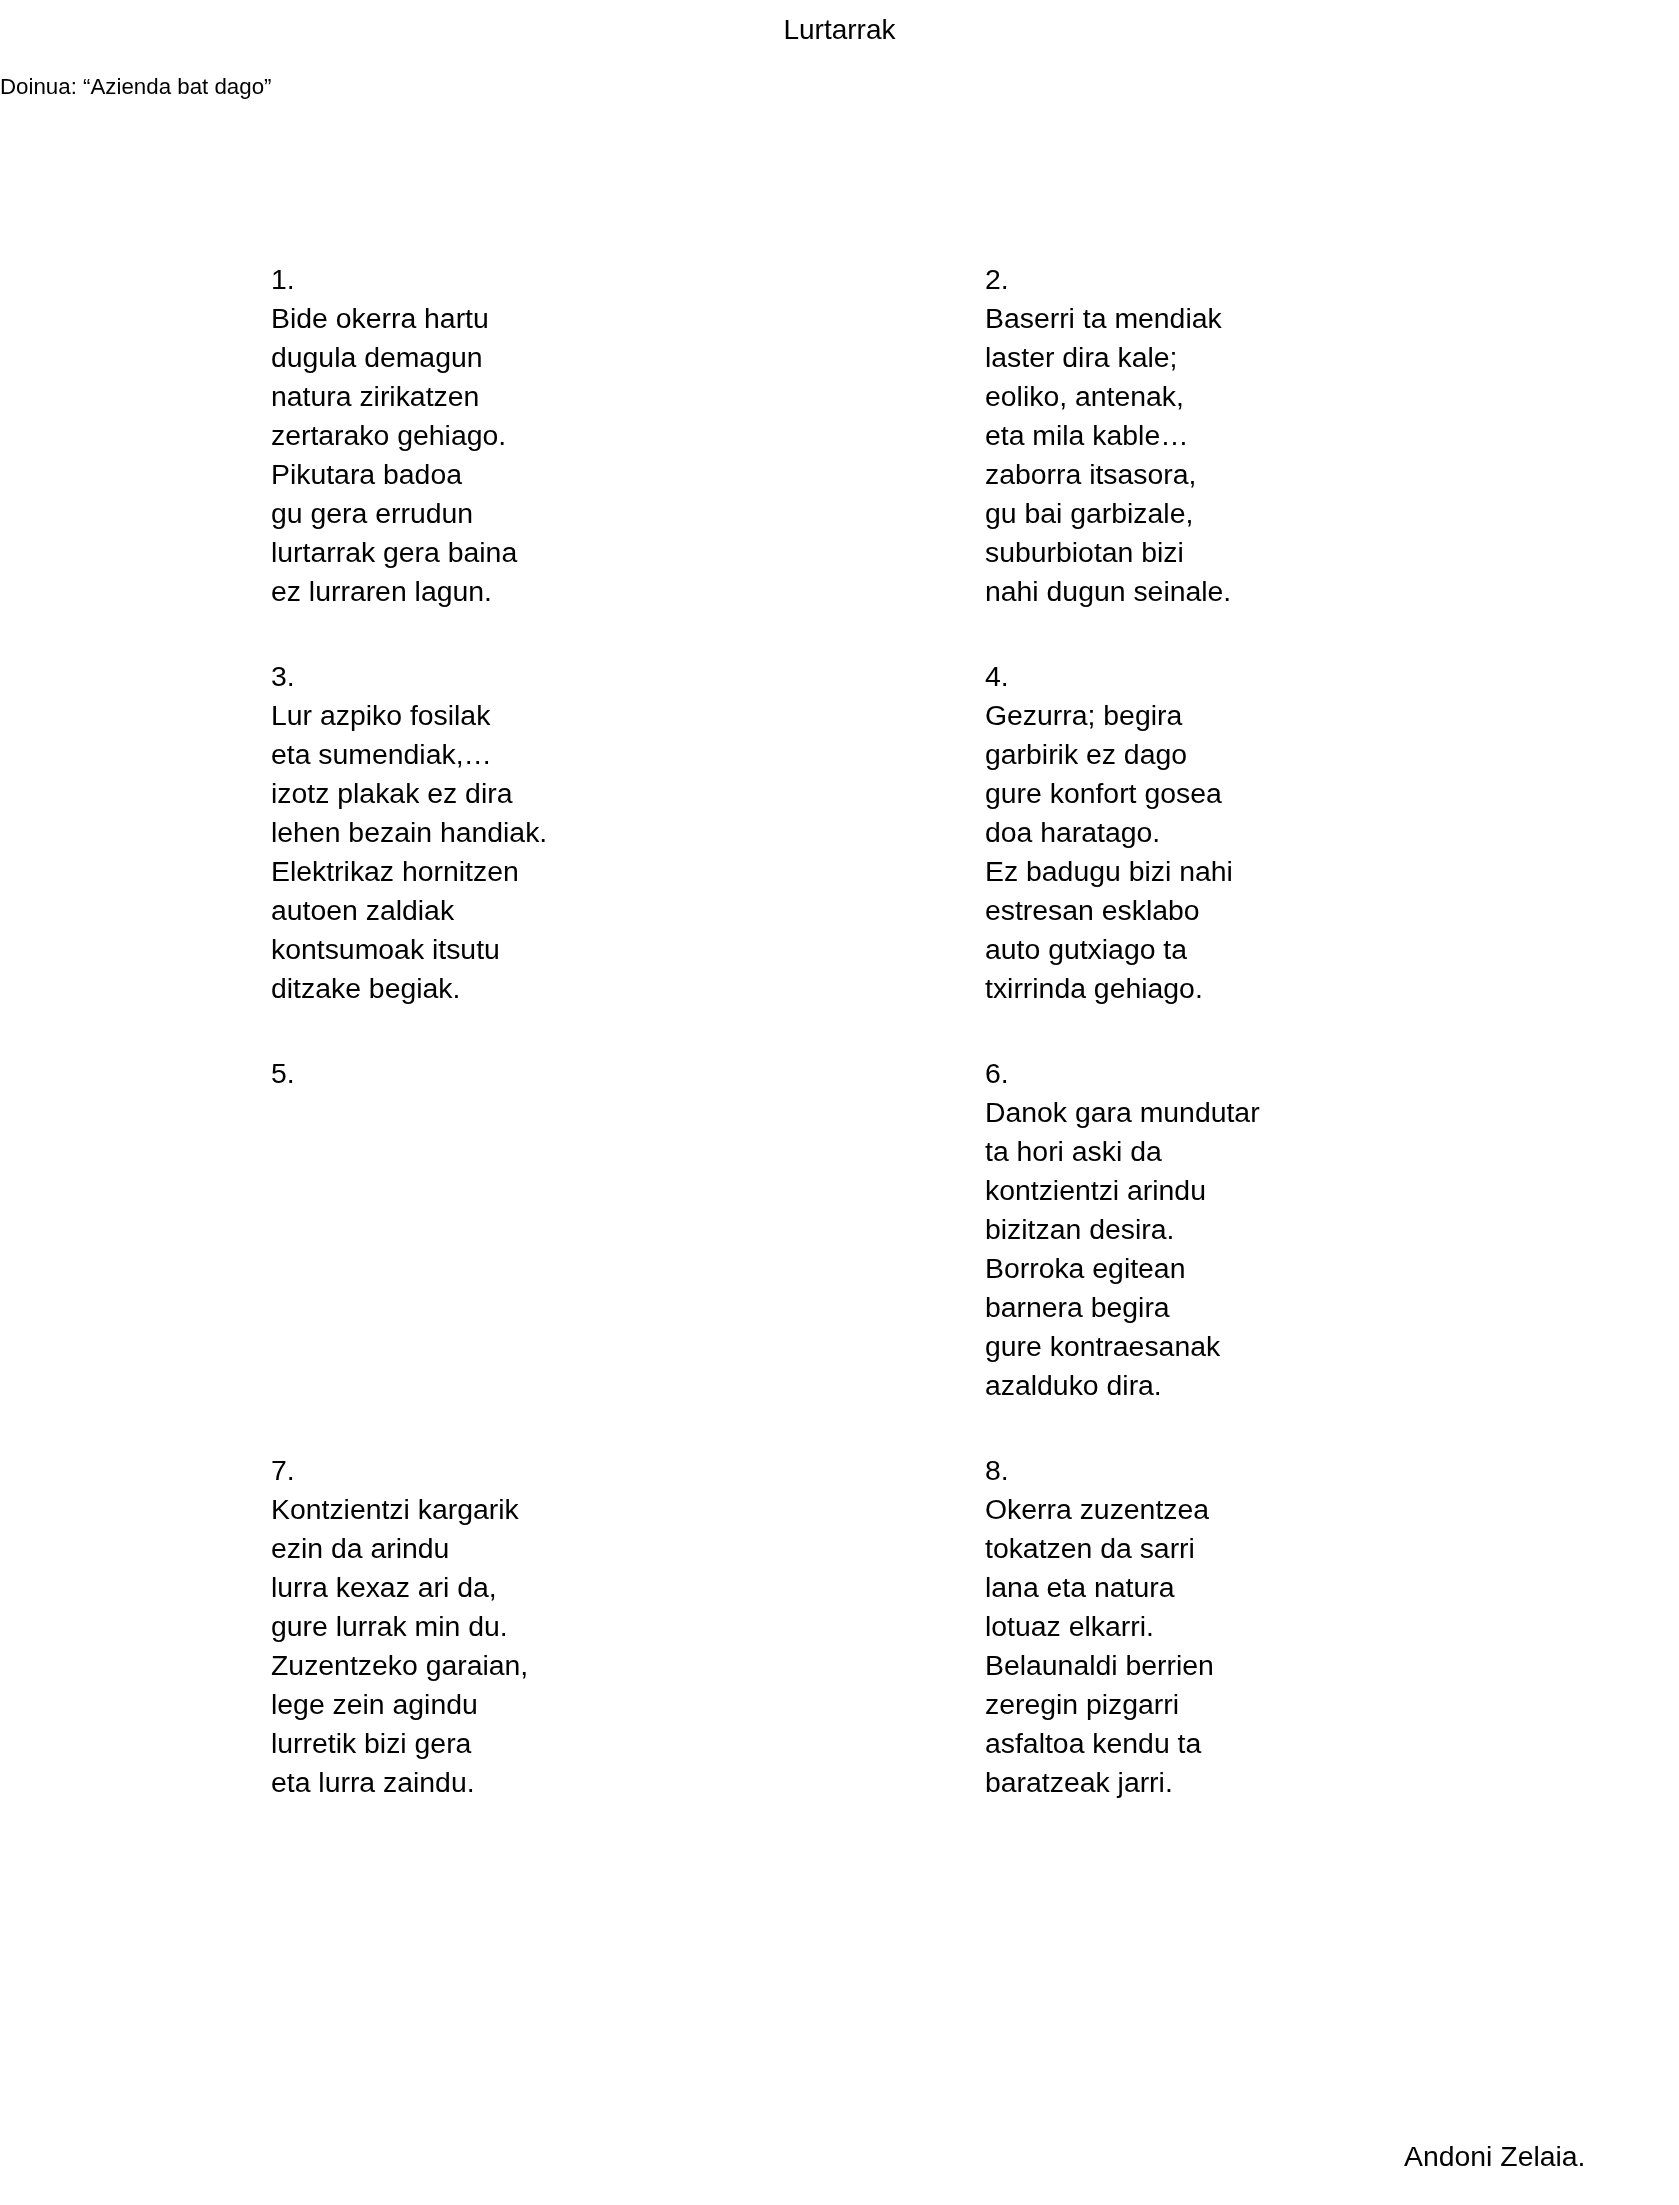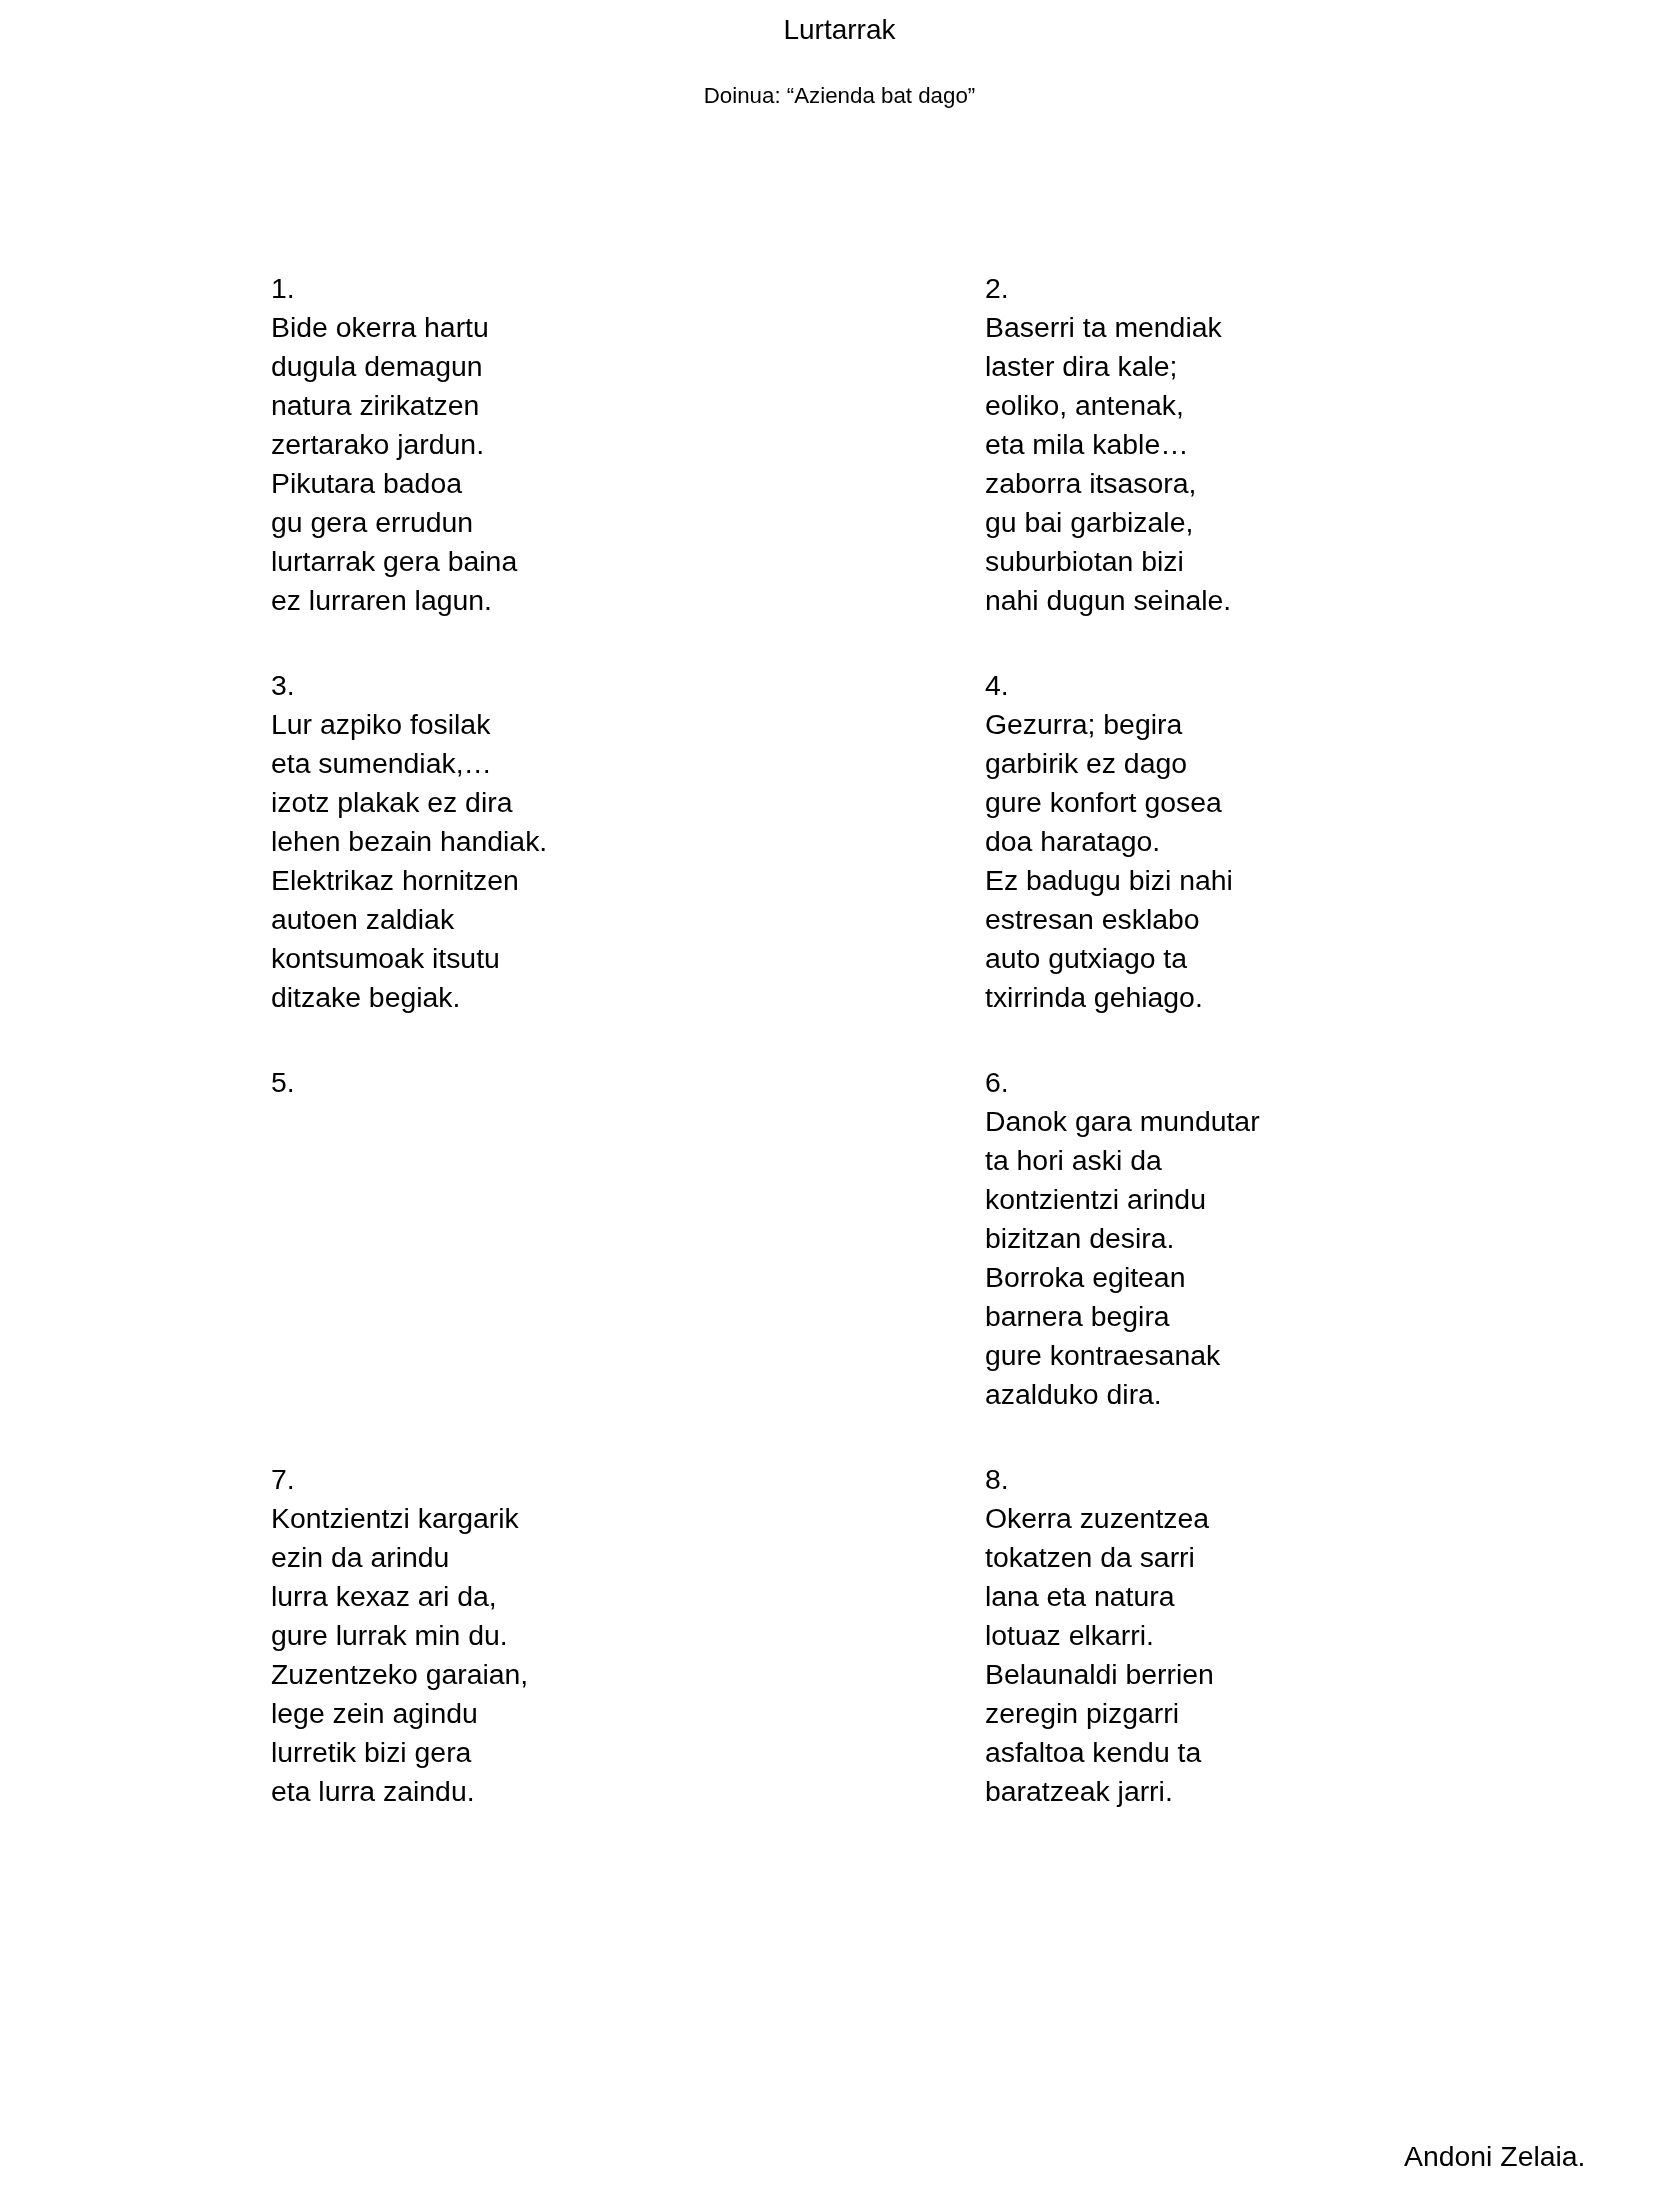--- a/index.html
+++ b/index.html
@@ -18,24 +18,23 @@
   .title {
     margin: 0;
     padding-top: 10.8px;
     font-size: 28px;
     line-height: 37px;
     font-weight: 400;
     text-align: center;
     letter-spacing: 0;
   }
   .subtitle {
-    margin-top: 35px;
+    margin-top: 26px;
     font-size: 22.3px;
     line-height: 26px;
-    text-align: center;
   }
   .stanza-grid {
     margin-top: 160px;
     margin-left: 271px;
     display: grid;
     grid-template-columns: 714px auto;
     row-gap: 46px;
   }
   .stanza {
     font-size: 28.4px;
@@ -62,21 +61,21 @@
 <h1 class="title">Lurtarrak</h1>
 <div class="subtitle">Doinua: “Azienda bat dago”</div>
 
 <div class="stanza-grid">
 
   <div class="stanza">
     <div class="num">1.</div>
     <div class="lines">Bide okerra hartu
 dugula demagun
 natura zirikatzen
-zertarako jardun.
+zertarako gehiago.
 Pikutara badoa
 gu gera errudun
 lurtarrak gera baina
 ez lurraren lagun.</div>
   </div>
 
   <div class="stanza">
     <div class="num">2.</div>
     <div class="lines">Baserri ta mendiak
 laster dira kale;

